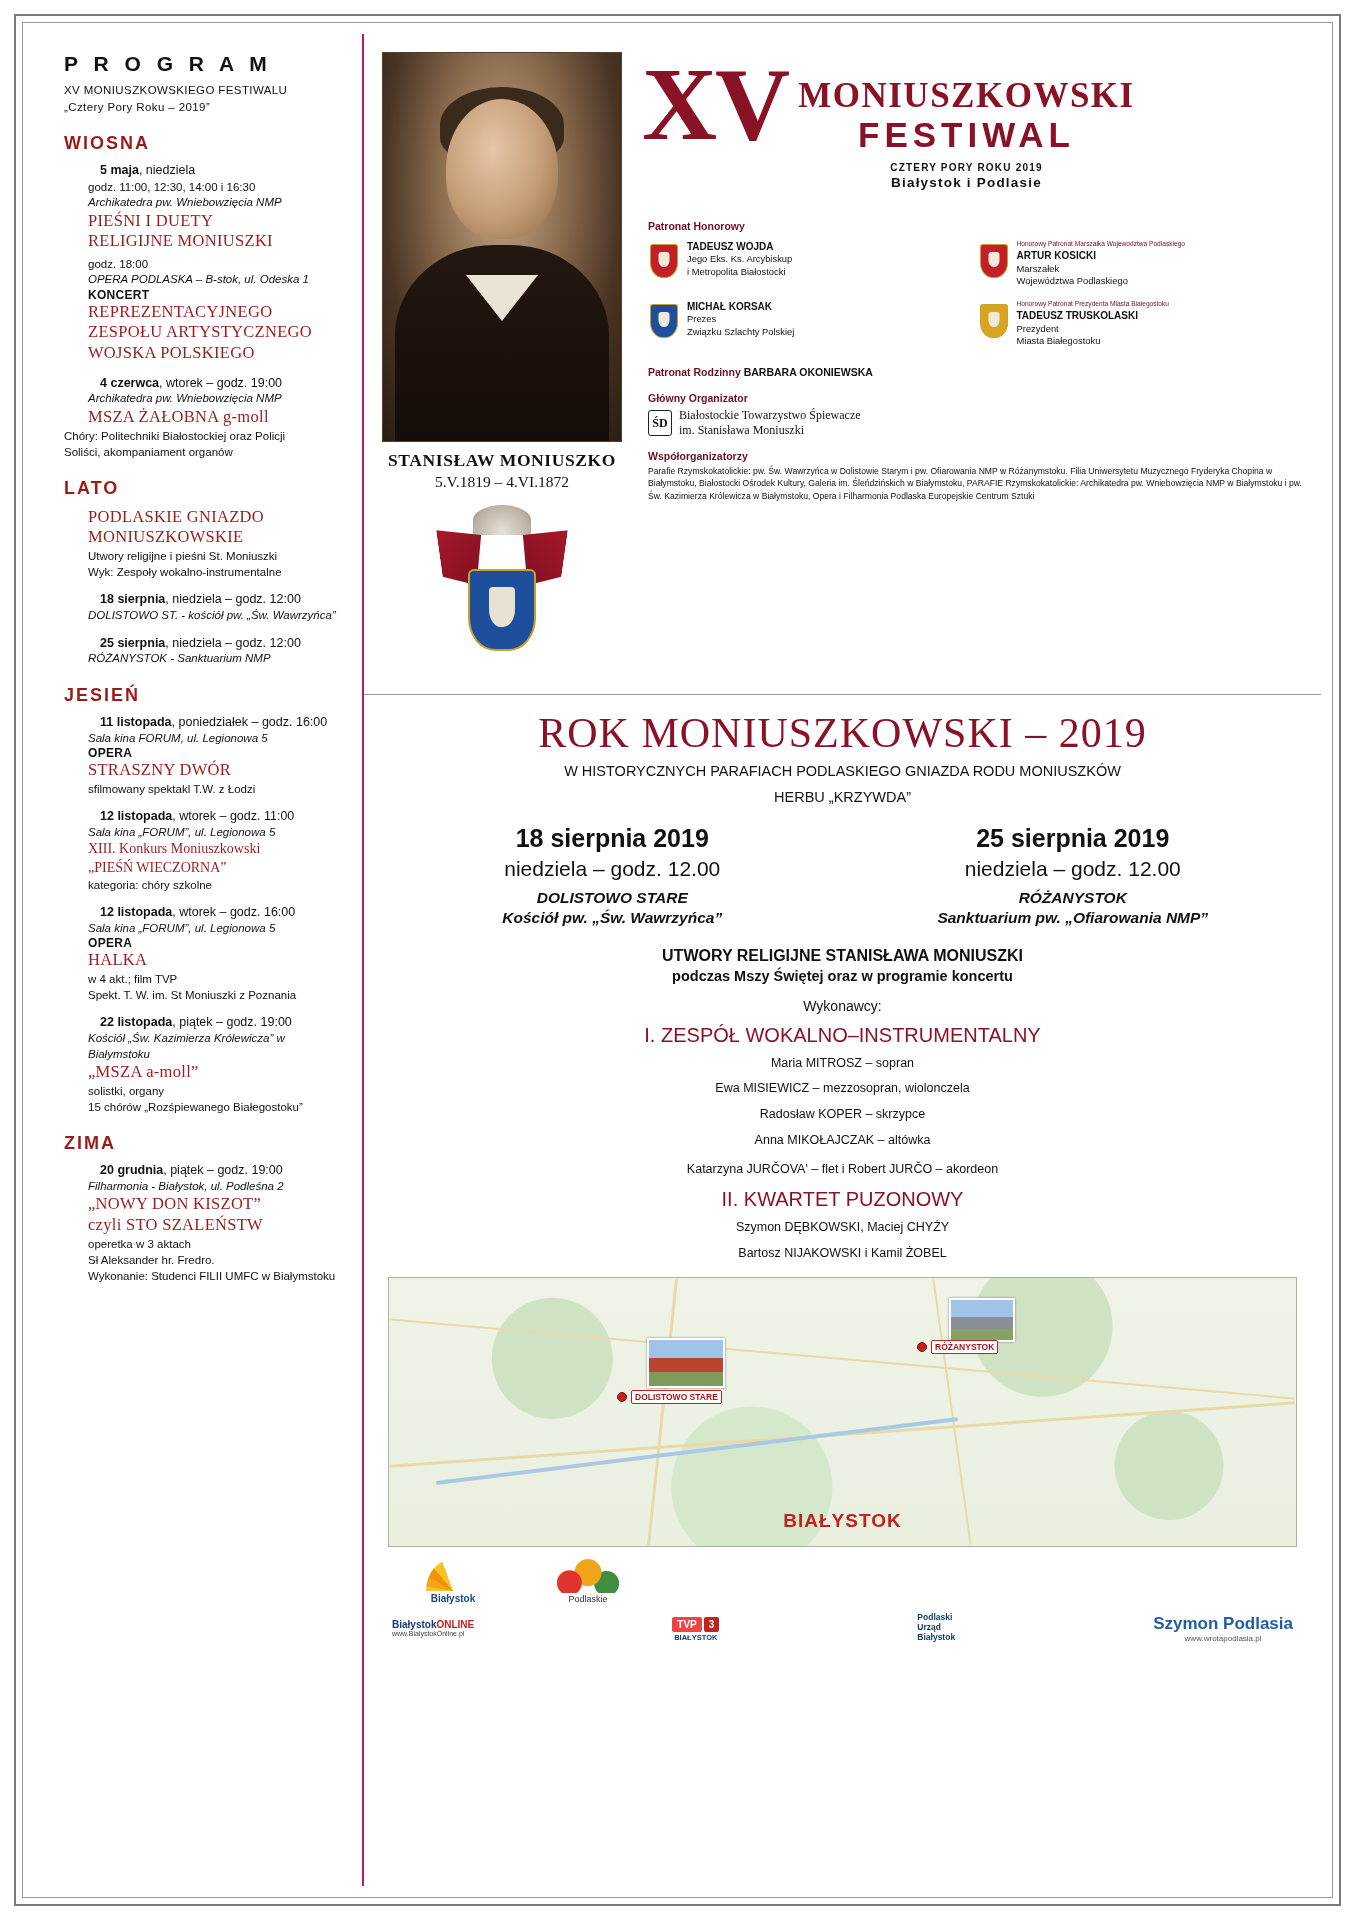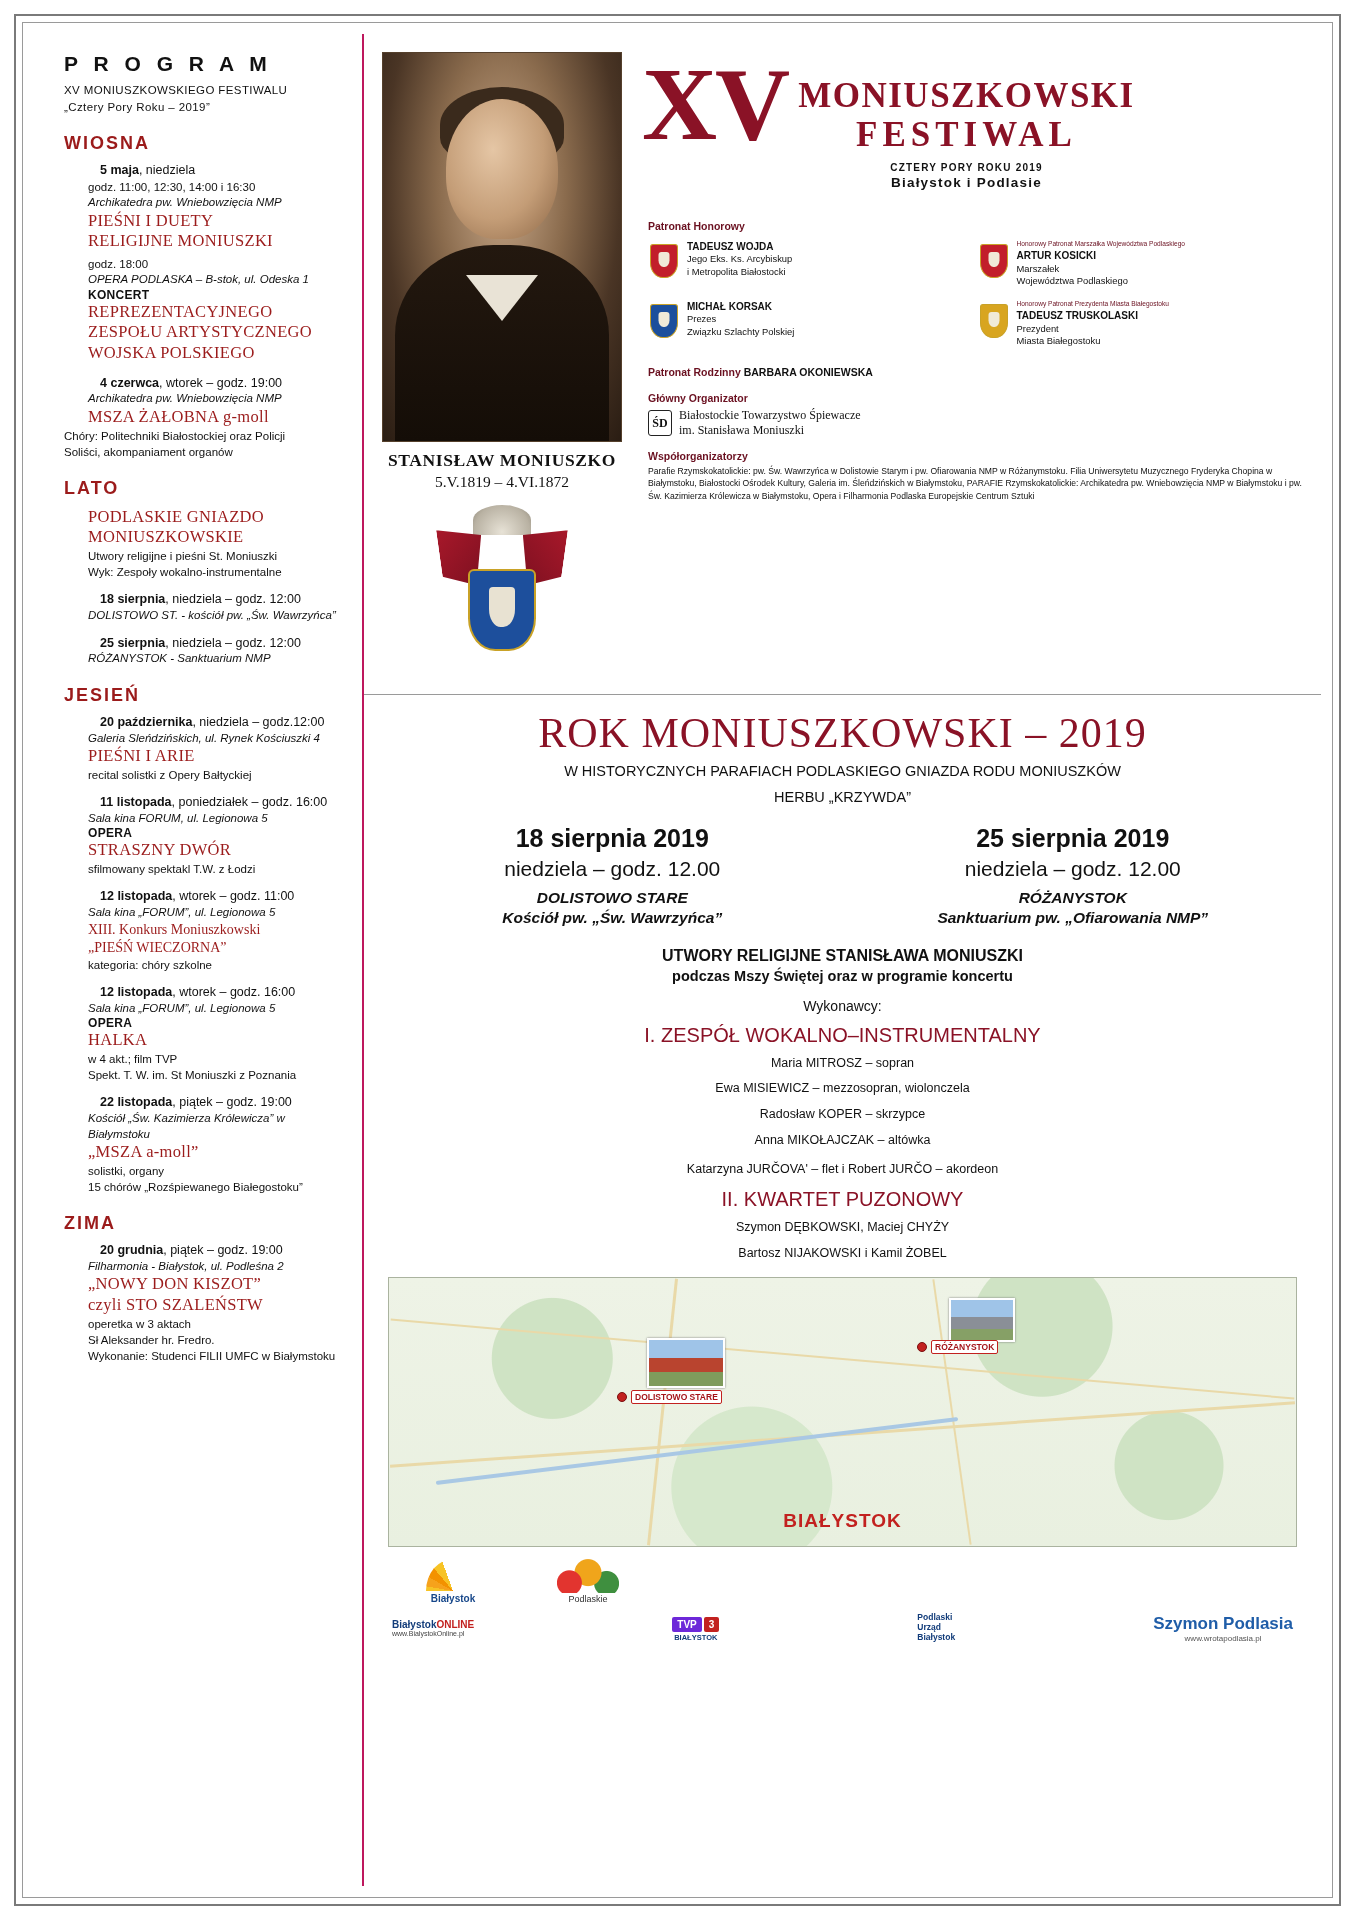--- a/index.html
+++ b/index.html
@@ -127,21 +127,21 @@
   .xv{
     font-family:"Liberation Serif", serif;font-weight:bold;
     font-size:104px;line-height:.84;color:#8a1226;letter-spacing:-2px;
   }
   .fest-block{margin-left:10px;padding-top:18px;}
   .fest-1{
     font-family:"Liberation Serif", serif;font-weight:bold;color:#8a1226;
     font-size:35px;letter-spacing:1.5px;line-height:1;
   }
   .fest-2{
-    font-family:Liberation Serif, serif;font-weight:bold;color:#8a1226;
+    font-family:Liberation Sans, sans-serif;font-weight:bold;color:#8a1226;
     font-size:35px;letter-spacing:5px;line-height:1.05;margin-top:4px;text-align:center;
   }
   .fest-3{font-size:10px;letter-spacing:1.2px;margin-top:8px;text-align:center;color:#111;font-weight:600;}
   .fest-4{font-size:13.5px;letter-spacing:1.2px;margin-top:2px;text-align:center;color:#111;font-weight:600;}
   .pat-title{font-size:10.5px;font-weight:bold;color:#6a1020;margin:30px 0 8px 6px;}
   .pat-grid{display:flex;flex-wrap:wrap;margin-left:4px;}
   .pat-item{width:50%;display:flex;align-items:flex-start;margin-bottom:12px;box-sizing:border-box;padding-right:6px;}
   .pat-emblem{width:34px;height:40px;flex:0 0 34px;margin-right:7px;position:relative;}
   .em-shield{
     position:absolute;left:4px;top:4px;width:26px;height:32px;
@@ -233,21 +233,21 @@
       radial-gradient(circle at 50% 40%, #f0a51b 0 13px, transparent 14px),
       radial-gradient(circle at 80% 72%, #3f8f3f 0 12px, transparent 13px);
   }
   .podl{font-size:9px;color:#333;margin-top:1px;}
   .wrota{font-size:17px;font-weight:bold;color:#1f5da8;}
   .wrota-sub{font-size:8px;color:#555;}
   .f-strip{display:flex;align-items:center;justify-content:space-between;margin-top:8px;padding:0 10px;}
   .chip{font-size:10px;font-weight:bold;color:#123c7a;}
   .chip .on{color:#c2211f;}
   .chip.sm{font-size:7px;font-weight:normal;color:#444;display:block;}
-  .tvp{display:inline-block;background:#6d28d9;color:#fff;font-size:10px;font-weight:bold;padding:2px 5px;border-radius:2px;}
+  .tvp{display:inline-block;background:#ef4444;color:#fff;font-size:10px;font-weight:bold;padding:2px 5px;border-radius:2px;}
   .tvp-sub{font-size:7.5px;font-weight:bold;color:#123c7a;display:block;text-align:center;margin-top:1px;}
   .cityfoot{font-size:8.5px;color:#123c7a;font-weight:bold;line-height:1.2;display:inline-block;text-align:left;}
 </style>
 </head>
 <body>
 
 <div class="poster">
   <div class="frame-outer"></div>
   <div class="frame-inner"></div>
 
@@ -306,28 +306,20 @@
 
       <div class="ev">
         <div class="dt">
           <b>25 sierpnia</b><span>, niedziela – godz. 12:00</span>
         </div>
         <div class="place">RÓŻANYSTOK - Sanktuarium NMP</div>
       </div>
 
       <div class="season">JESIEŃ</div>
 
-      <div class="ev">
-        <div class="dt">
-          <b>20 października</b><span>, niedziela – godz.12:00</span>
-        </div>
-        <div class="place">Galeria Sleńdzińskich, ul. Rynek Kościuszki 4</div>
-        <div class="red">PIEŚNI I ARIE</div>
-        <div class="plain">recital  solistki z Opery Bałtyckiej</div>
-      </div>
 
       <div class="ev">
         <div class="dt">
           <b>11 listopada</b><span>, poniedziałek – godz. 16:00</span>
         </div>
         <div class="place">Sala kina FORUM, ul. Legionowa 5</div>
         <div class="kon">OPERA</div>
         <div class="red">STRASZNY DWÓR</div>
         <div class="plain">sfilmowany spektakl T.W.  z Łodzi</div>
       </div>

